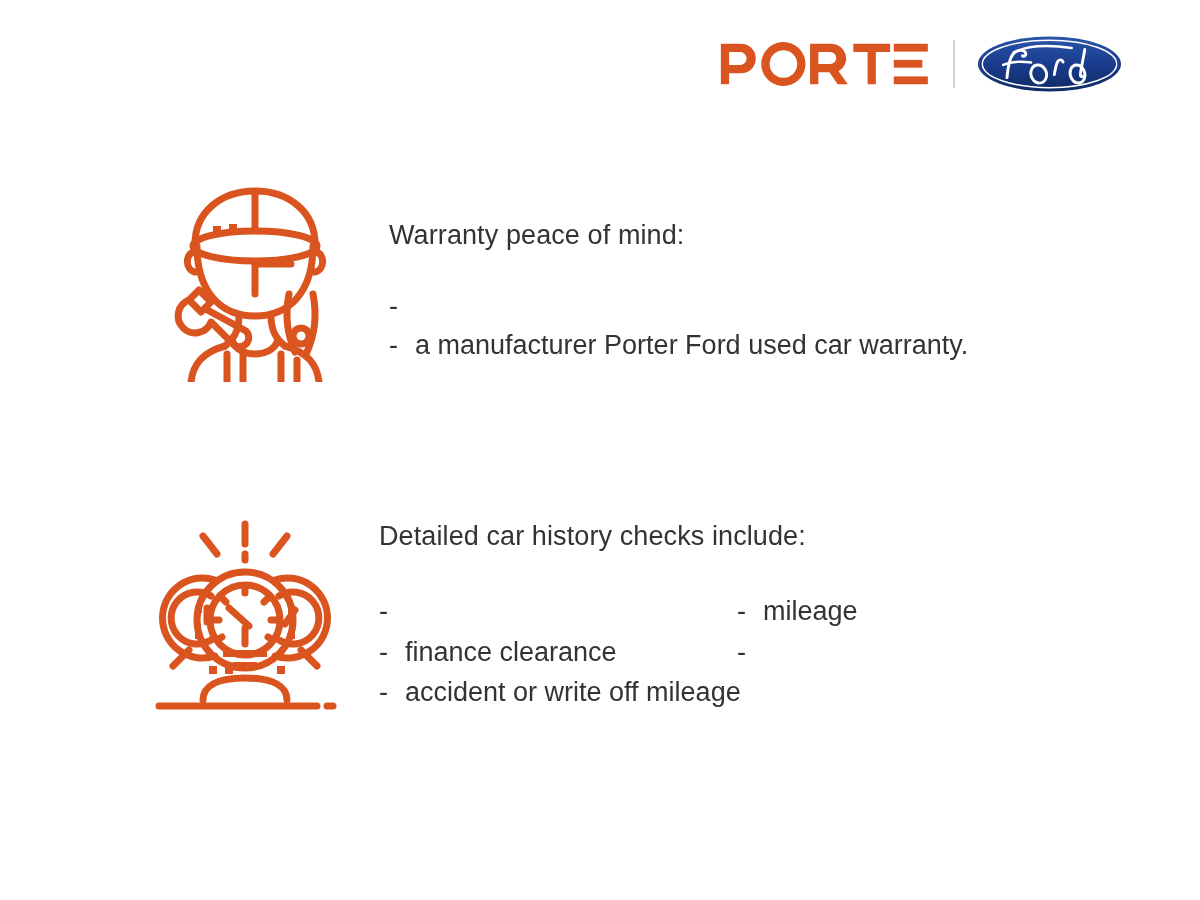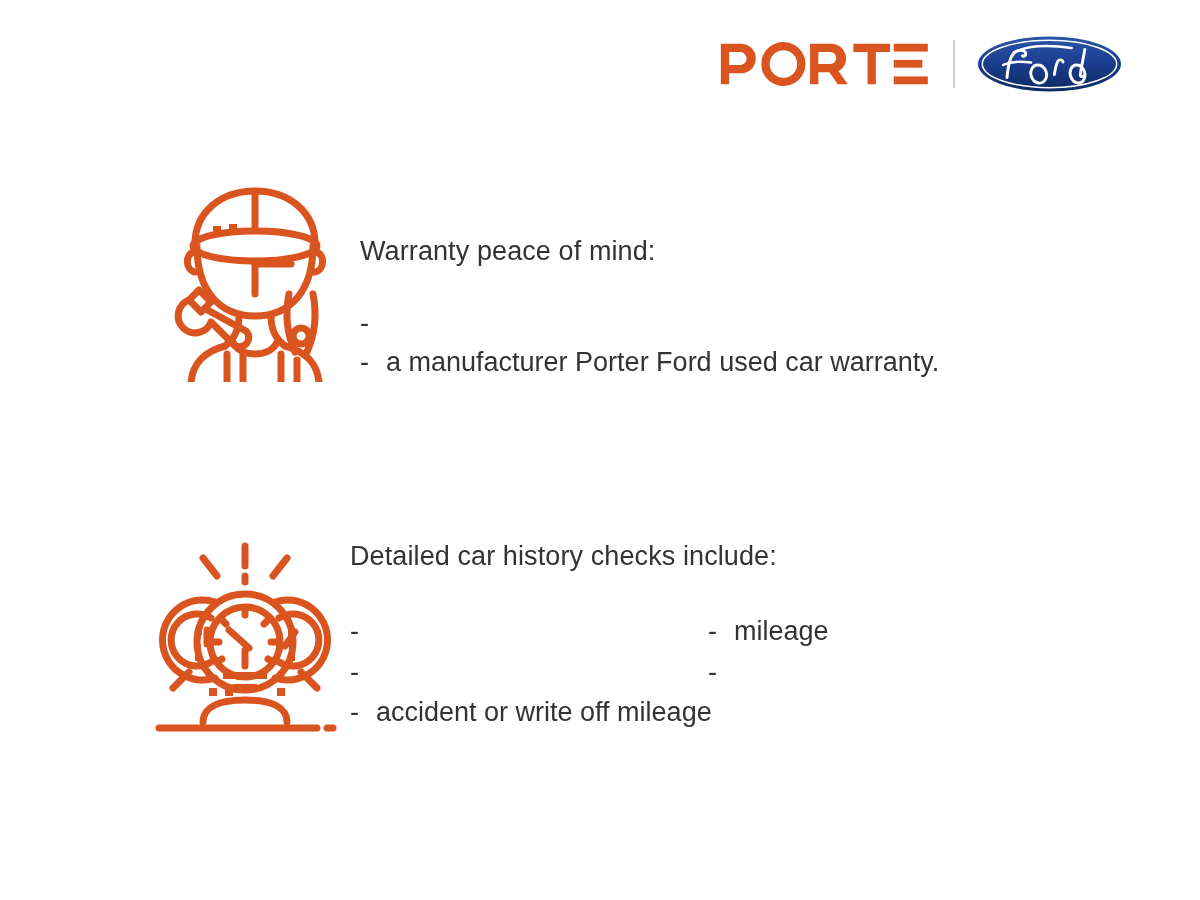--- a/index.html
+++ b/index.html
@@ -48,25 +48,26 @@
     flex: none;
   }
 
   .ford-oval { display: flex; align-items: center; }
   .ford-oval svg { display: block; height: 58px; width: auto; }
 
   
   .block {
     position: absolute;
     display: flex;
-    align-items: flex-end;
+    align-items: center;
+    gap: 29px;
   }
 
   #block-warranty { left: 150px; top: 176px; }
-  #block-history  { left: 140px; top: 520px; }
+  #block-history  { left: 140px; top: 500px; }
 
   .block-icon {
     flex: none;
     width: 210px;
     display: flex;
     justify-content: center;
     align-items: flex-start;
   }
 
   #block-warranty .block-icon { padding-top: 6px; }
@@ -308,20 +309,21 @@
         <div class="bullet-item">
           <span class="bullet-dash">-</span>
         </div>
         <div class="bullet-item">
           <span class="bullet-dash">-</span>
           <span class="bullet-text">mileage</span>
         </div>
 
         <div class="bullet-item">
           <span class="bullet-dash">-</span>
+          <span class="bullet-text">finance clearance</span>
         </div>
         <div class="bullet-item">
           <span class="bullet-dash">-</span>
         </div>
 
         <div class="bullet-item grid-span-2">
           <span class="bullet-dash">-</span>
           <span class="bullet-text">accident or write off mileage</span>
         </div>
       </div>

